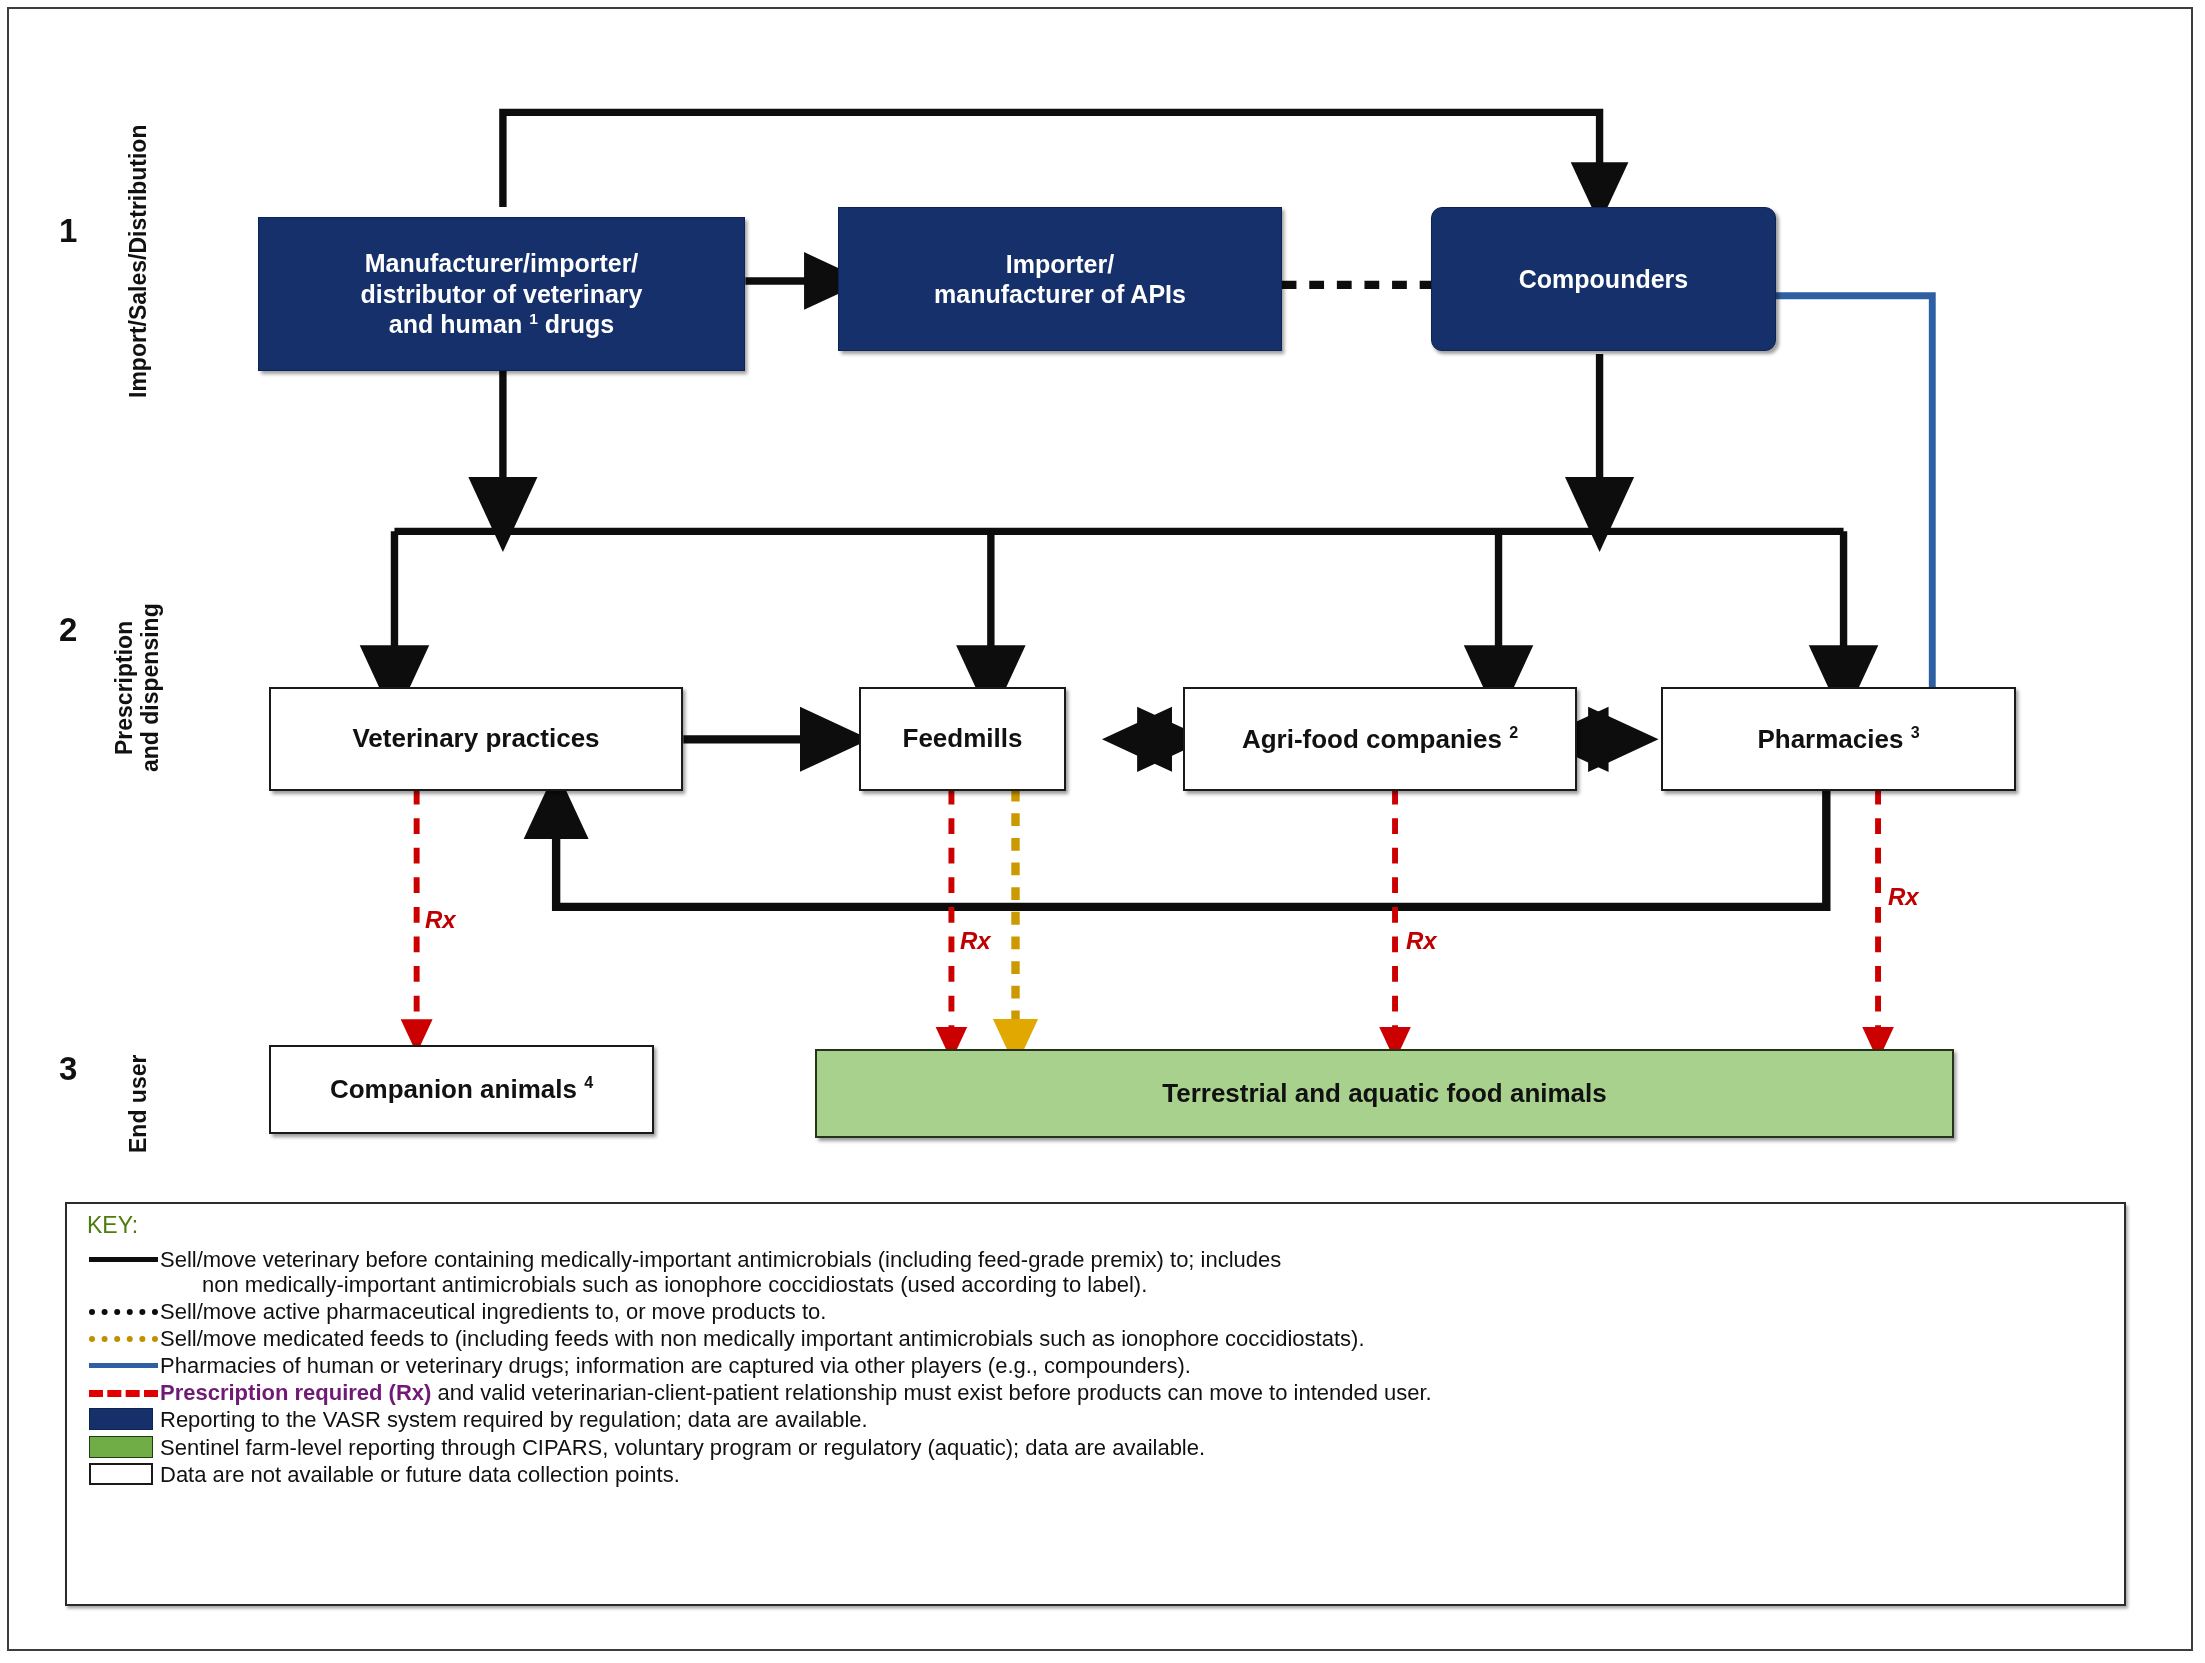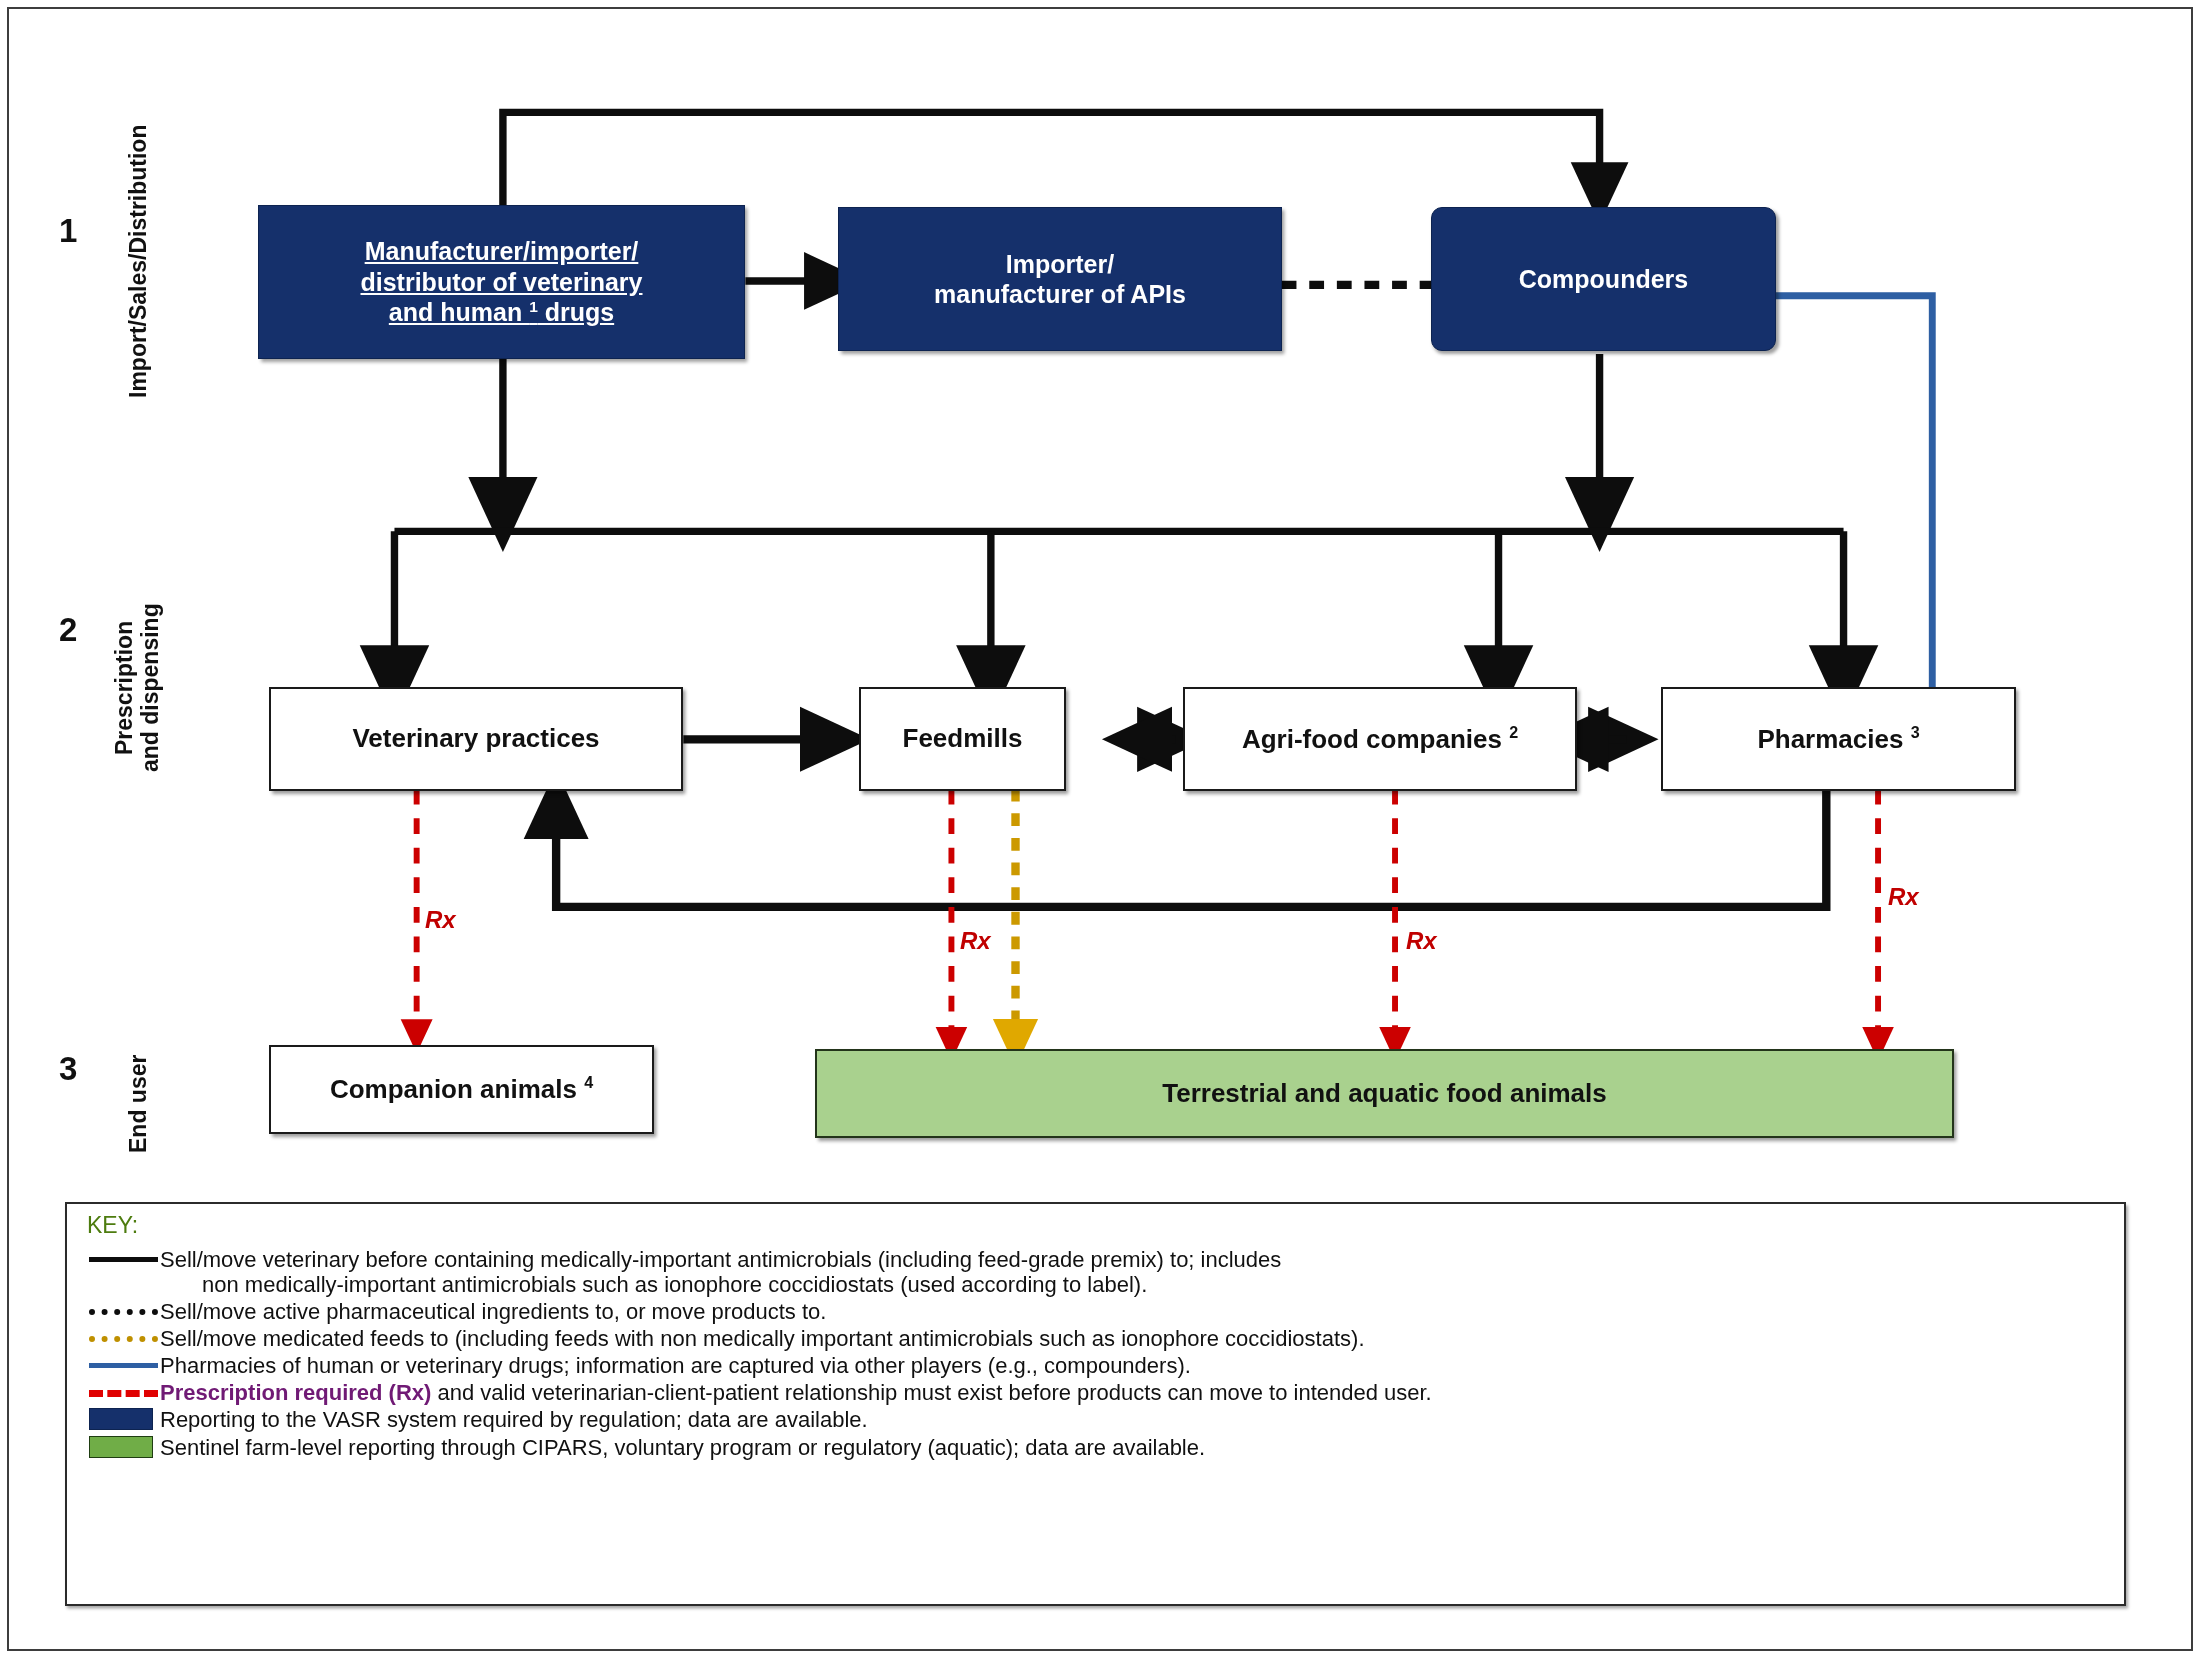--- a/index.html
+++ b/index.html
@@ -212,21 +212,21 @@
   <div class="row-num" style="left:59px;top:212px;">1</div>
   <div class="row-vert" style="left:126px;top:39px;height:444px;">Import/Sales/Distribution</div>
 
   <div class="row-num" style="left:59px;top:611px;">2</div>
   <div class="row-vert" style="left:112px;top:547px;height:281px;">Prescription
 and dispensing</div>
 
   <div class="row-num" style="left:59px;top:1050px;">3</div>
   <div class="row-vert" style="left:126px;top:1030px;height:148px;">End user</div>
 
-  <div class="node navy" style="left:258px;top:205px;width:487px;height:154px;font-size:25px;padding:0 1px;text-decoration:underline;">
+  <div class="node navy" style="left:258px;top:217px;width:487px;height:154px;font-size:25px;padding:0 1px;">
     <div>
       <span>Manufacturer/importer/</span><br>
       <span>distributor of  veterinary</span><br>
       <span>and human </span><sup>1</sup><span> drugs</span>
     </div>
   </div>
 
   <div class="node navy" style="left:838px;top:207px;width:444px;height:144px;font-size:25px;">
     <div>
       <span>Importer/</span><br>
@@ -318,17 +318,23 @@
         <div class="key-text">Reporting to the VASR system required by regulation; data are available.</div>
       </div>
 
       <div class="key-row">
         <div class="key-swatch">
             <div class="blk blk-green"></div>
           </div>
         <div class="key-text">Sentinel farm-level reporting through CIPARS, voluntary program or regulatory (aquatic); data are available.</div>
       </div>
 
+      <div class="key-row">
+        <div class="key-swatch">
+            <div class="blk blk-white"></div>
+          </div>
+        <div class="key-text">Data are not available or future data collection points.</div>
+      </div>
 
     </div>
   </div>
 </div>
 
 
 </body></html>

